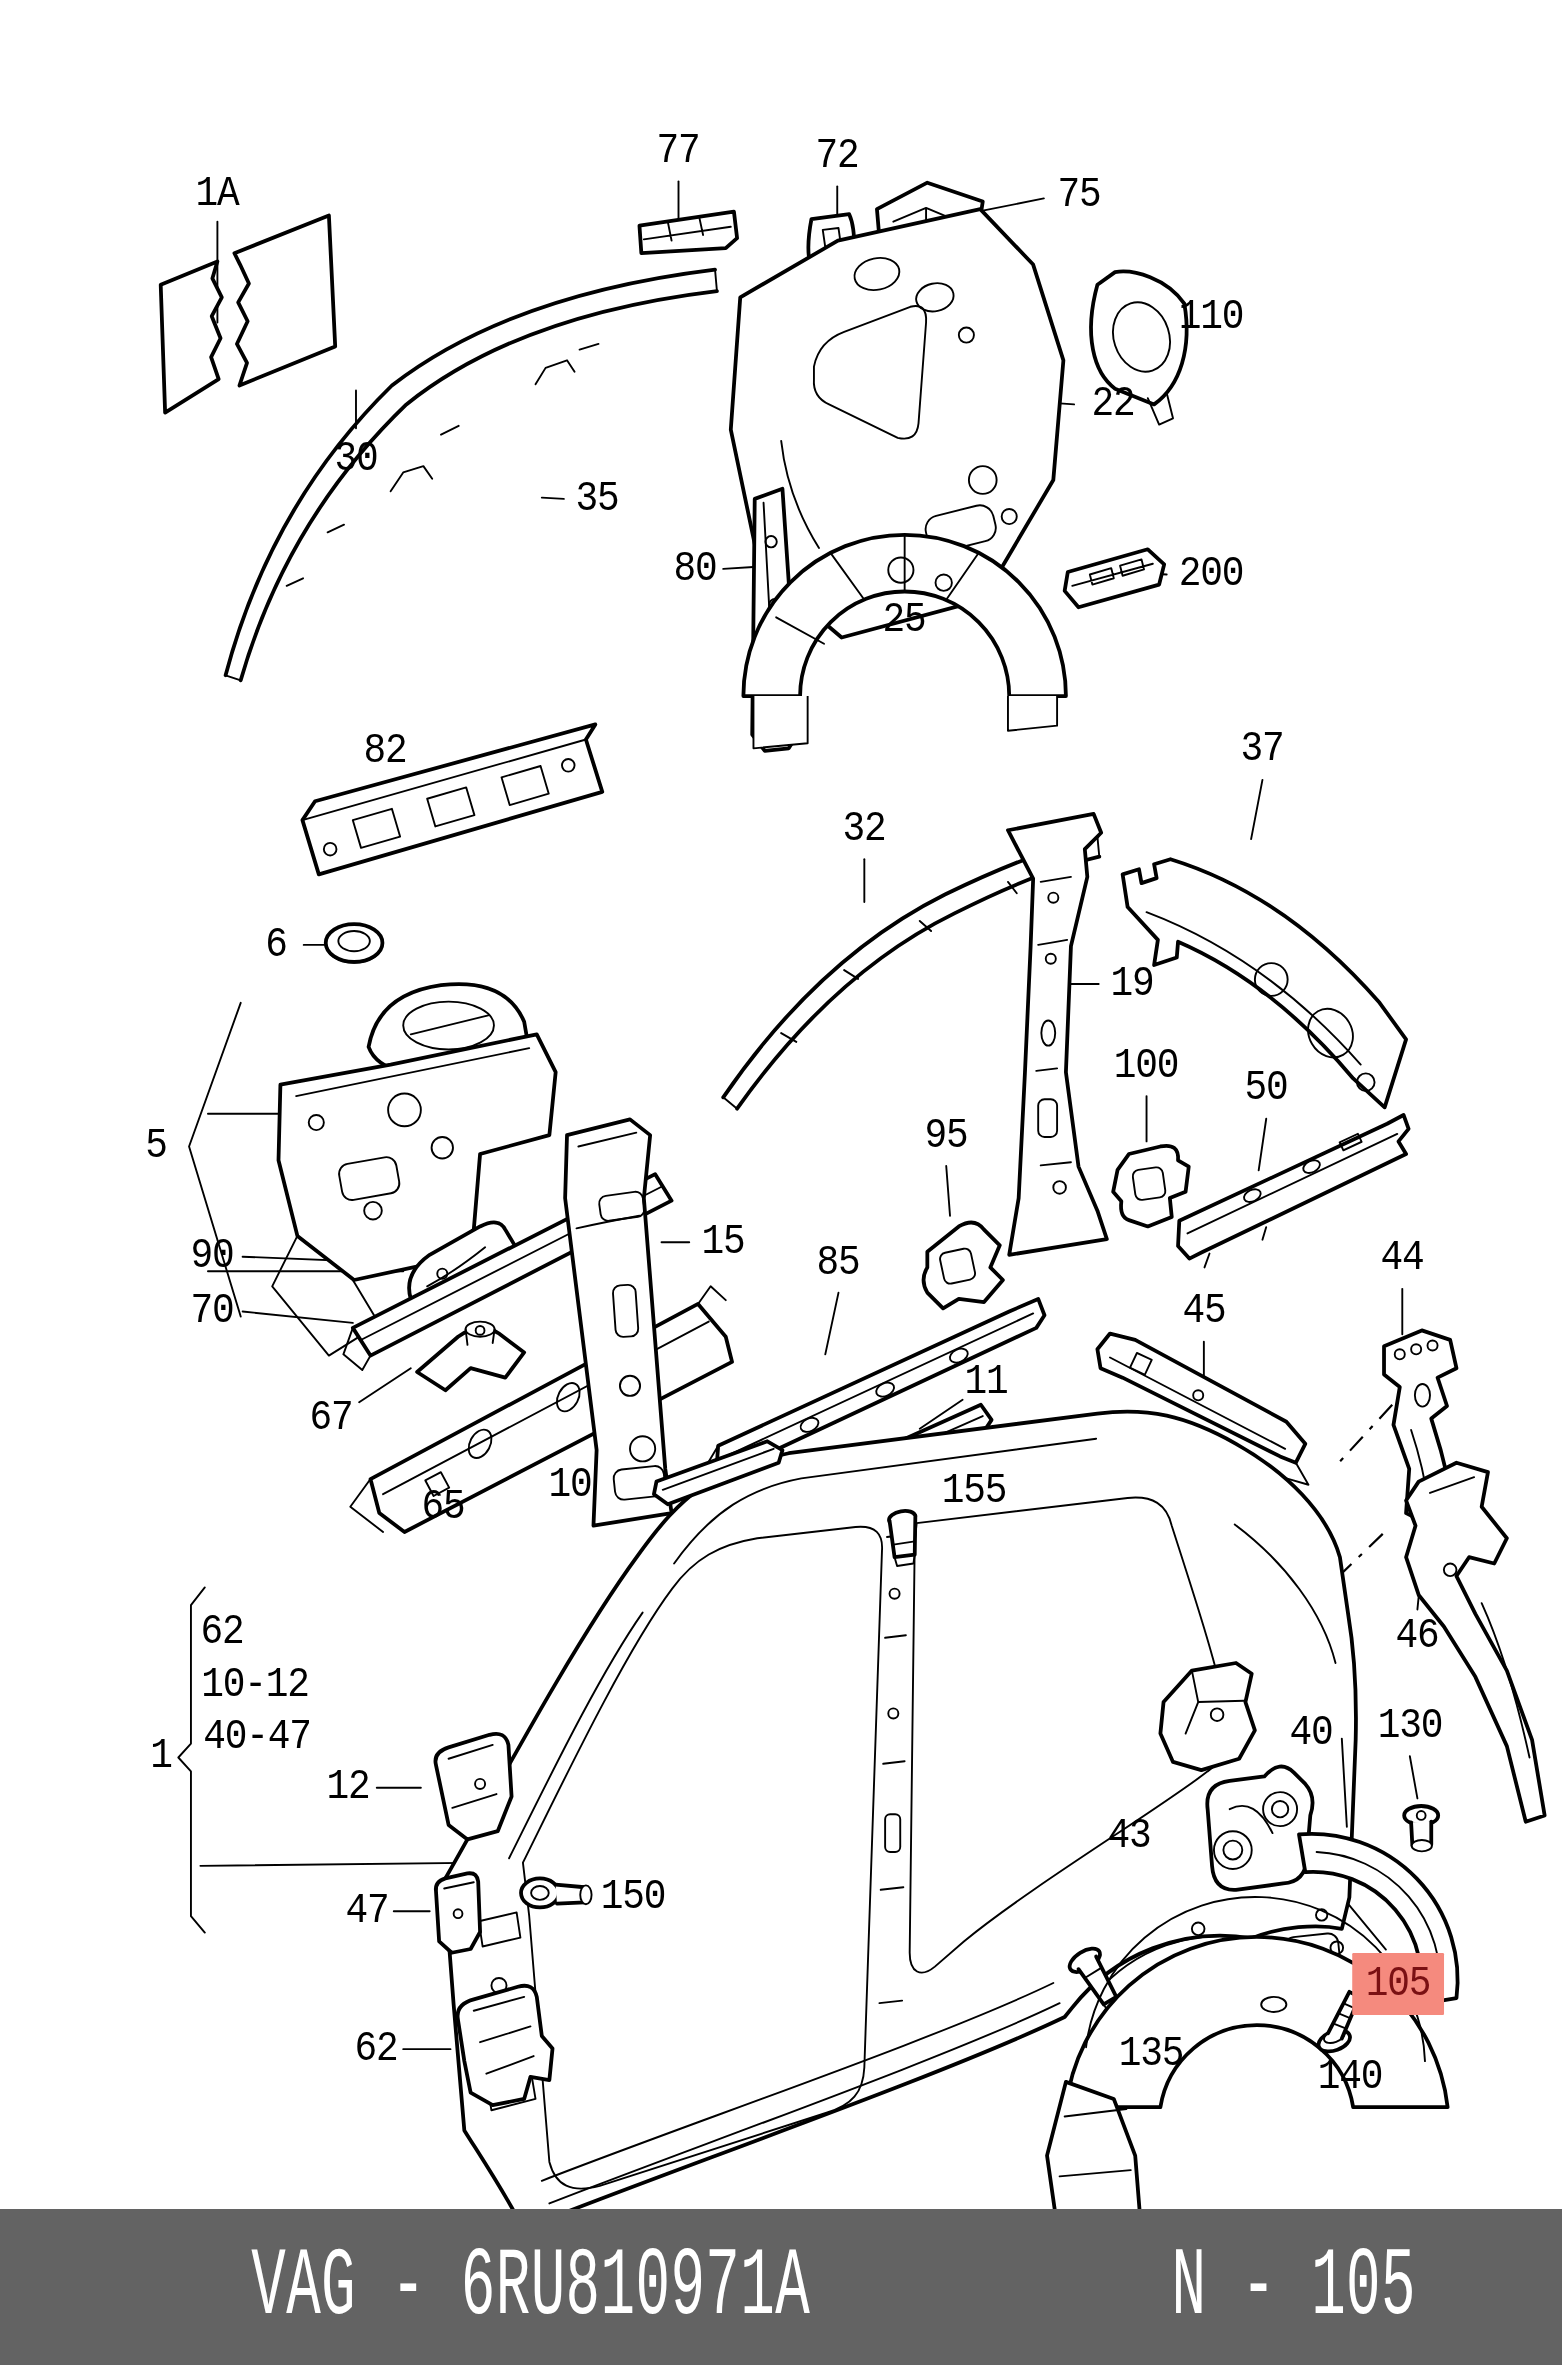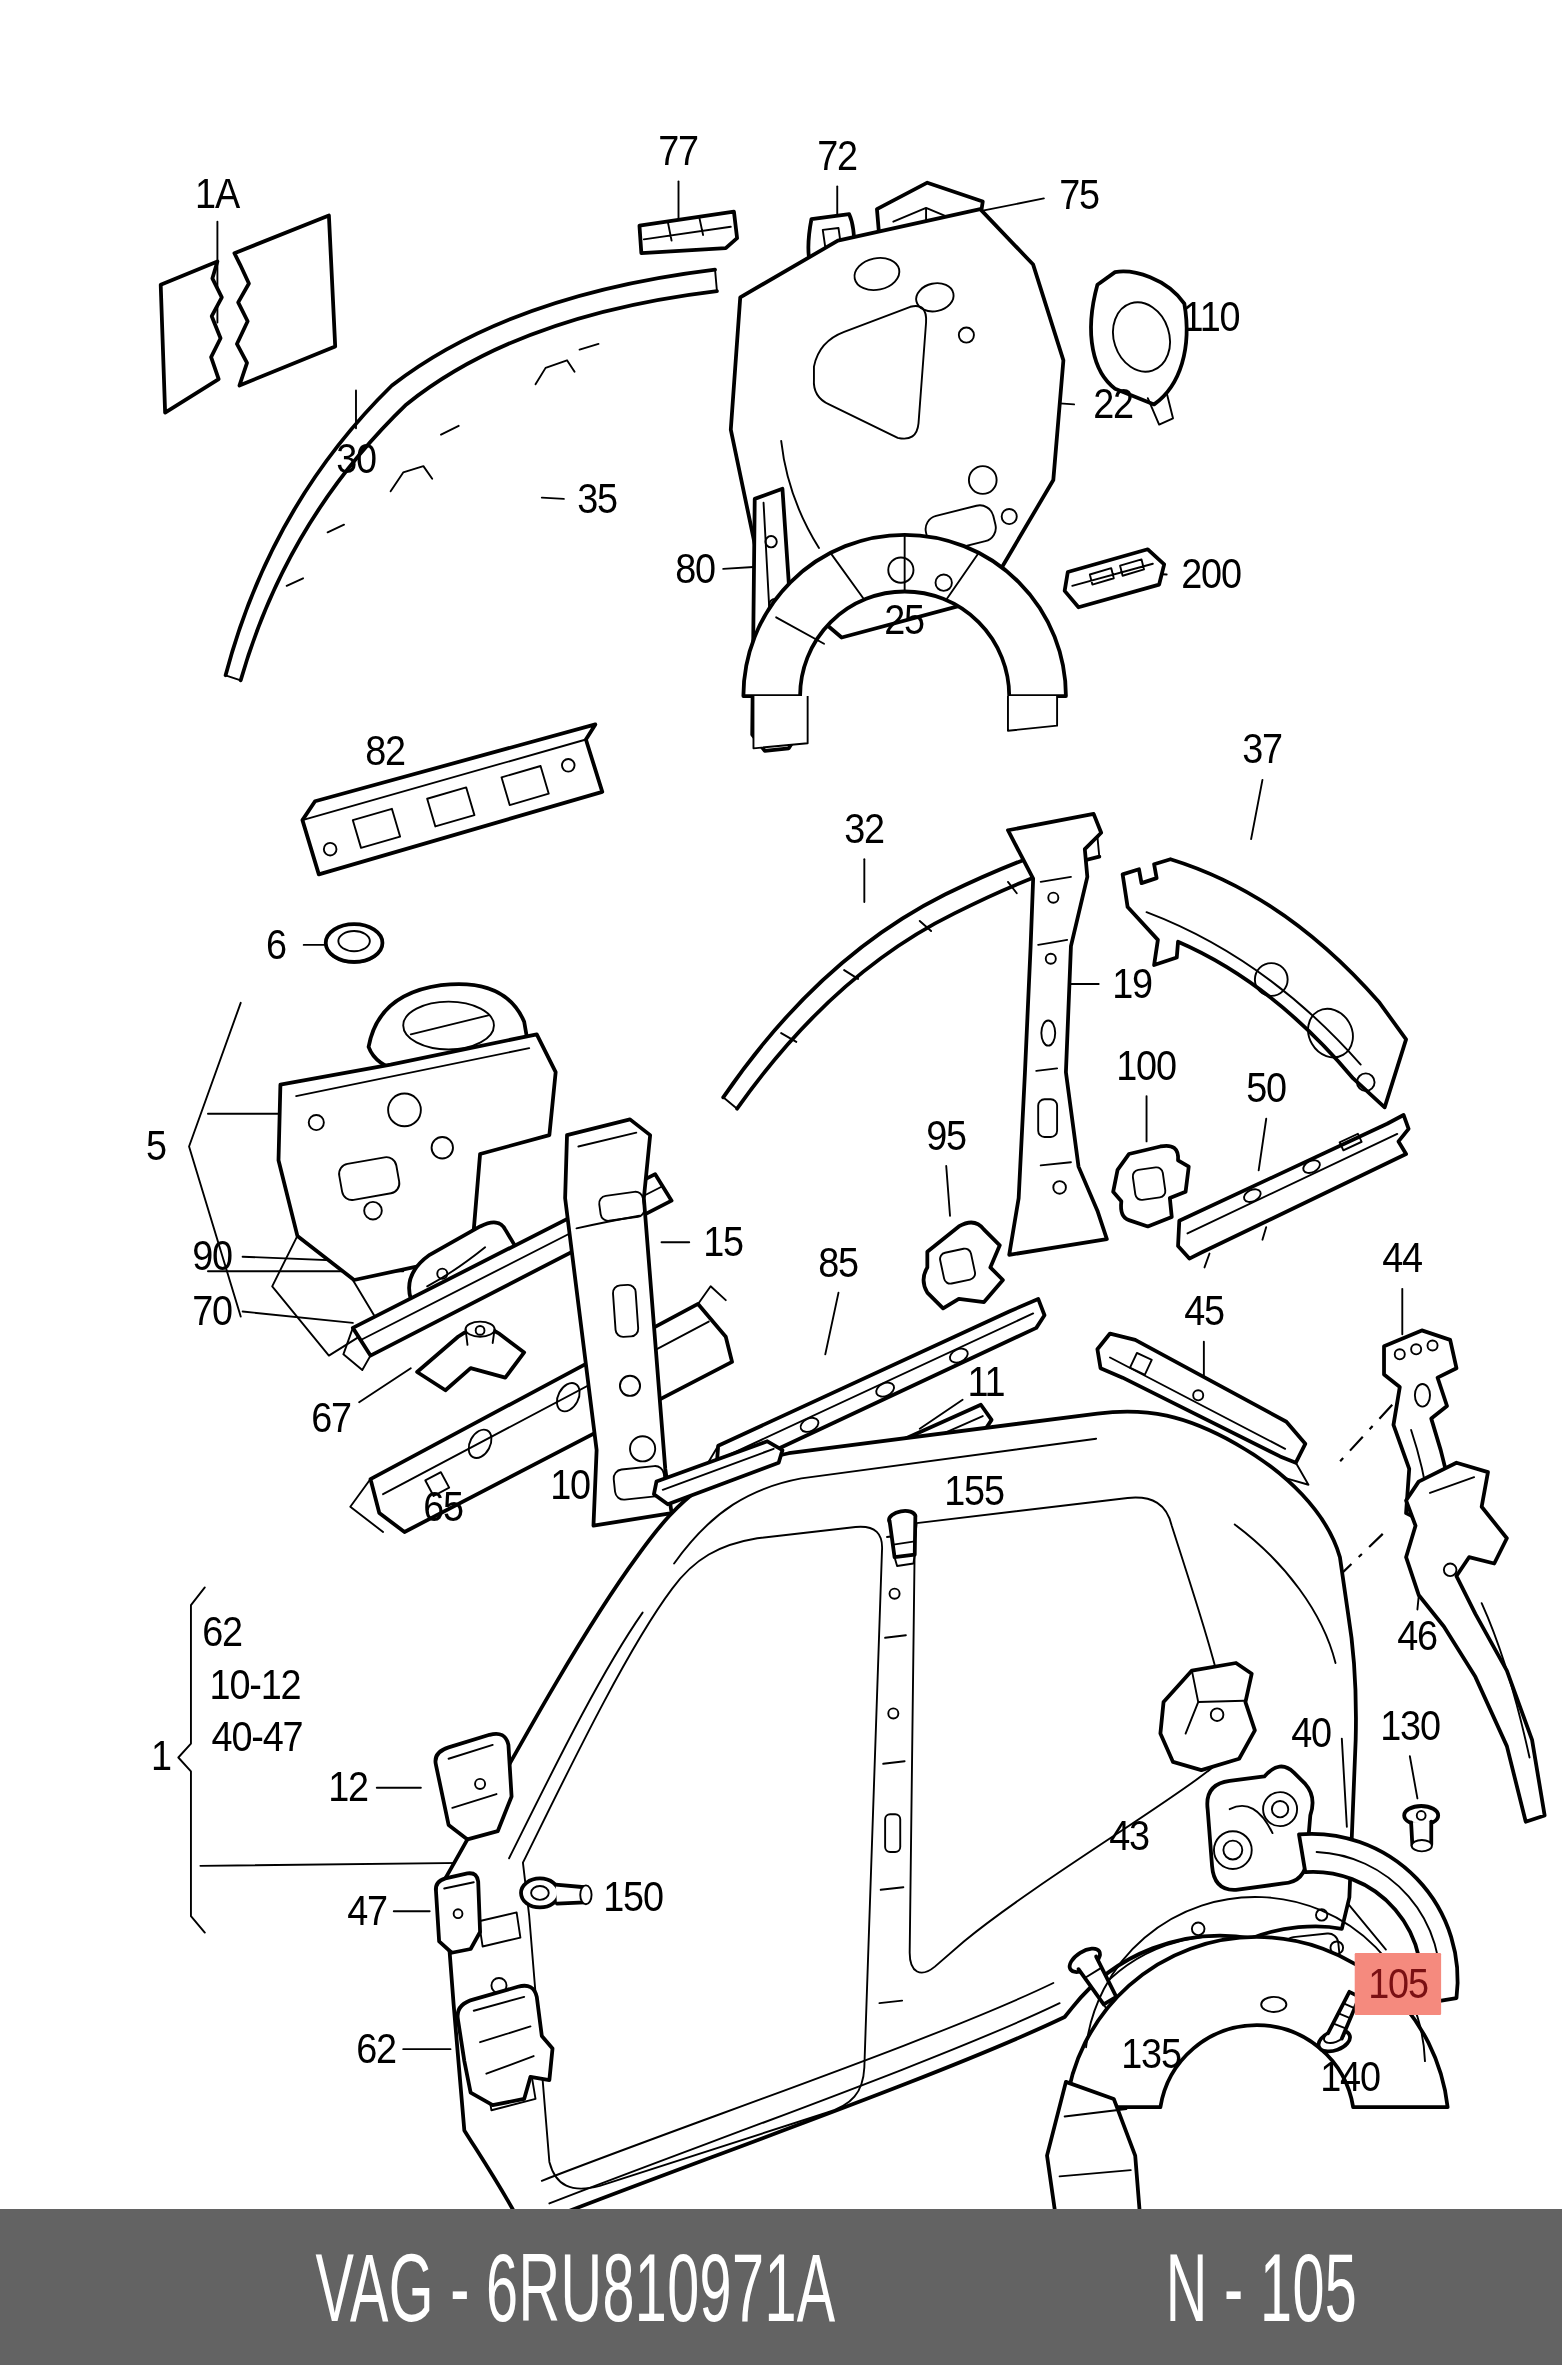--- a/index.html
+++ b/index.html
@@ -1,17 +1,17 @@
 <!DOCTYPE html>
 <html style="font-size:10px"><head>
 <meta charset="utf-8">
 <style>
   html,body{margin:0;padding:0;background:#fff;}
   #stage{position:relative;width:1563px;height:2366px;background:#fff;overflow:hidden;
-         font-family:Liberation Sans, sans-serif;}
+         font-family:Liberation Mono, monospace;}
   svg{position:absolute;left:0;top:0;}
   svg *{vector-effect:none;}
   .ln{stroke:#000;fill:none;stroke-width:6;stroke-linejoin:round;stroke-linecap:round;}
   .ln2{stroke:#000;fill:none;stroke-width:3;stroke-linejoin:round;stroke-linecap:round;}
   .pw{stroke:#000;fill:#ffffff;stroke-width:6;stroke-linejoin:round;stroke-linecap:round;}
   .pw2{stroke:#000;fill:#ffffff;stroke-width:3;stroke-linejoin:round;}
   .dd{stroke:#000;fill:none;stroke-width:3.5;stroke-dasharray:30 16 7 16;}
   .callout{position:absolute;transform:translate(-50%,-50%) scaleX(.9);
            font-size:42px;letter-spacing:-1.3px;color:#000;white-space:nowrap;line-height:1;}
   .callout.hl{padding:10px 15px;border-radius:1.3px;}

